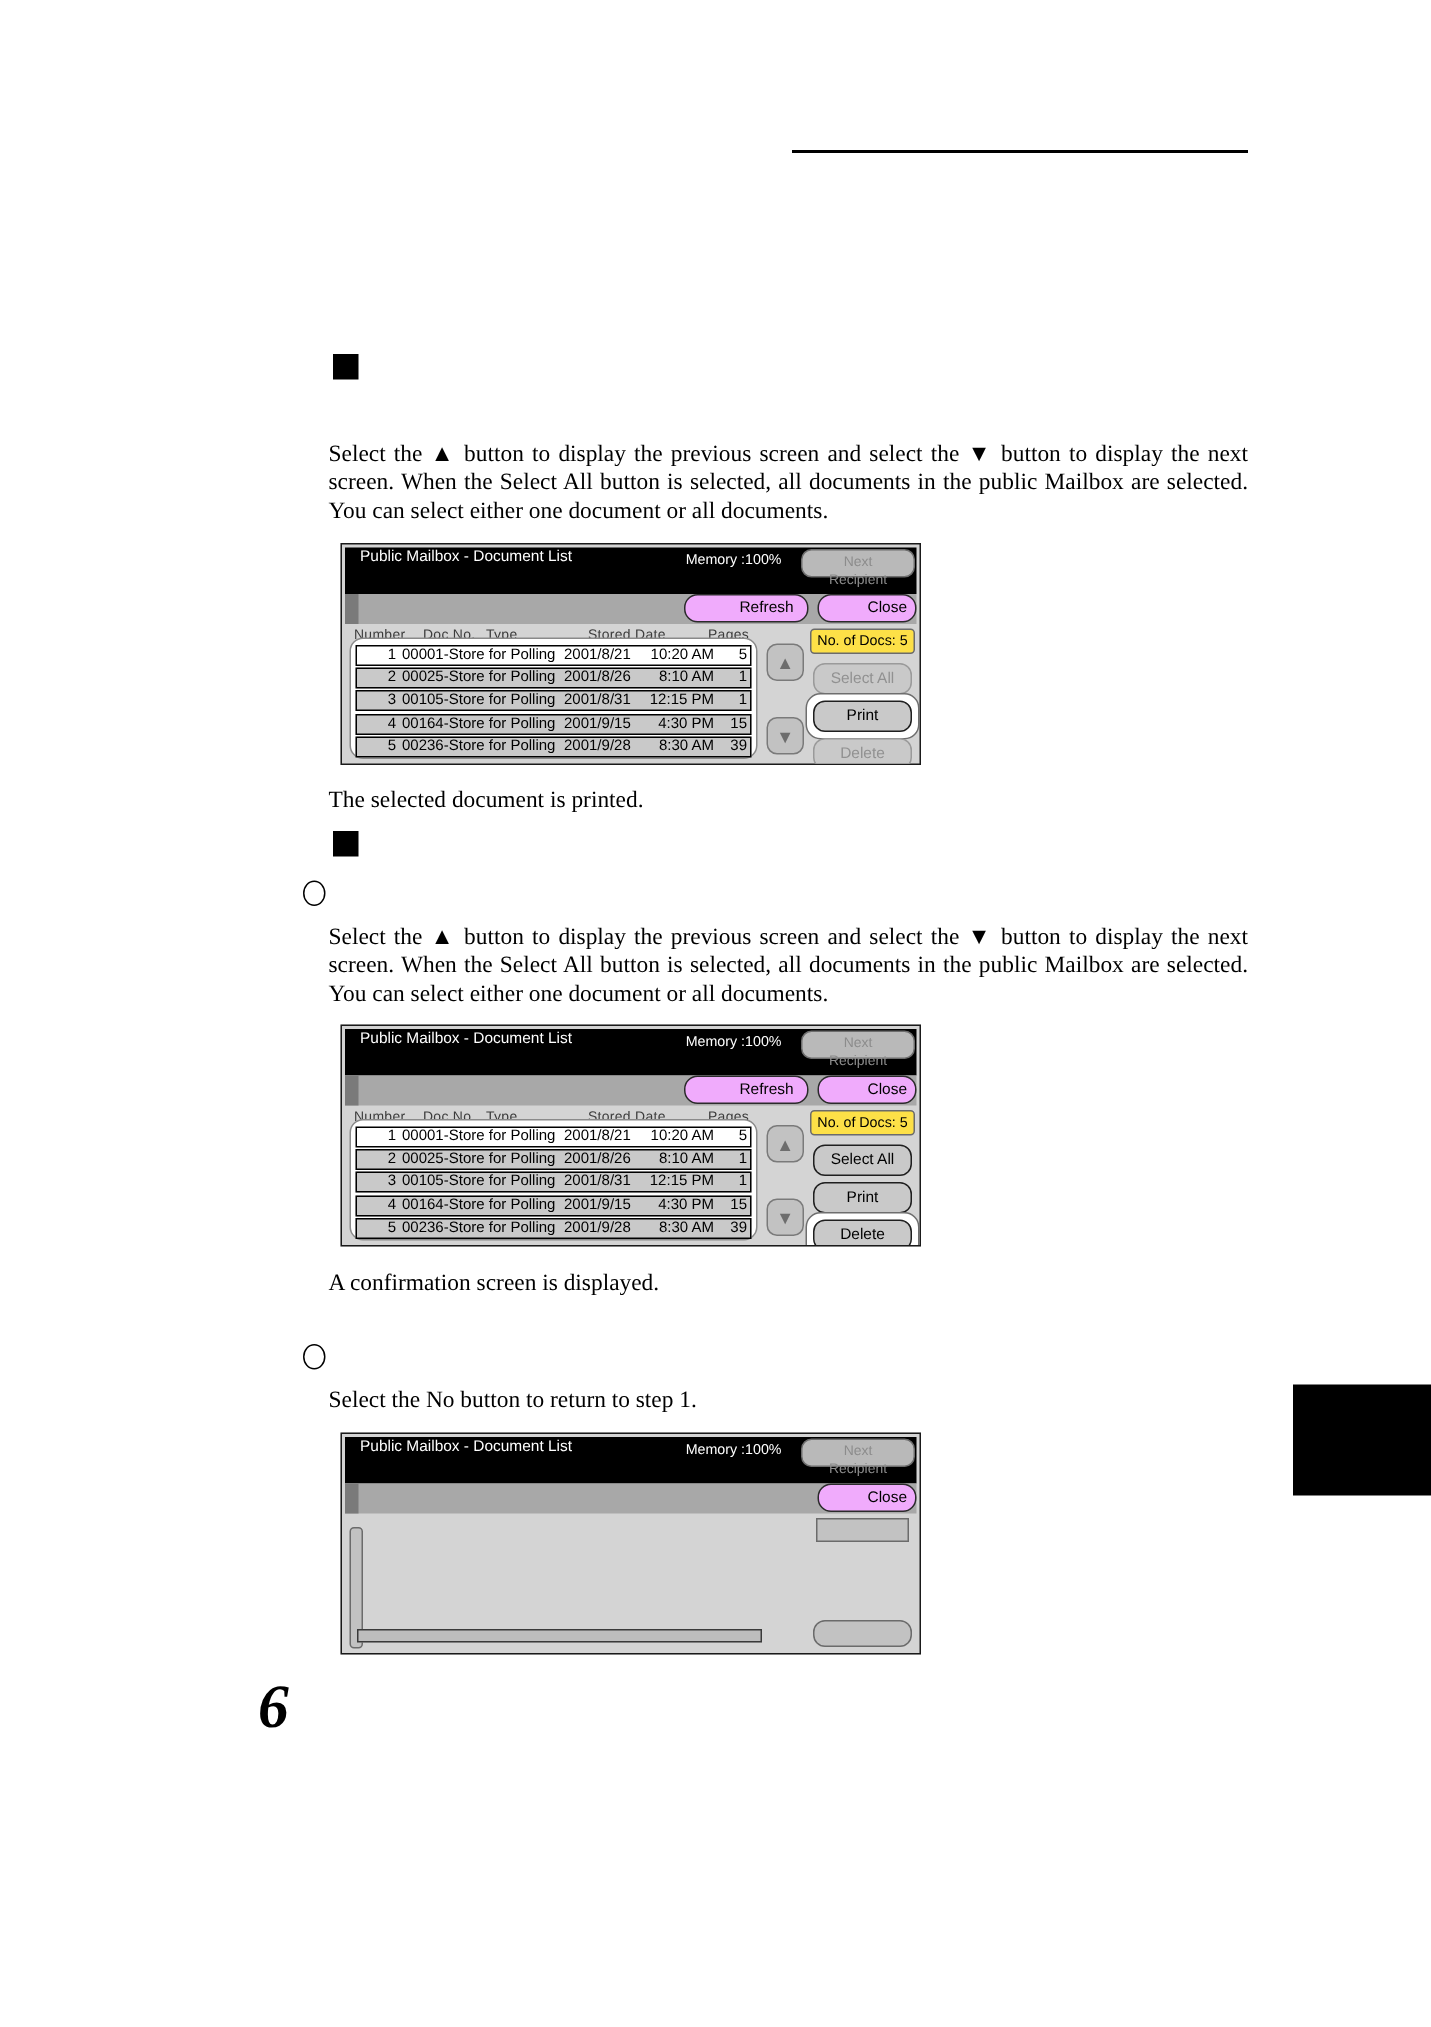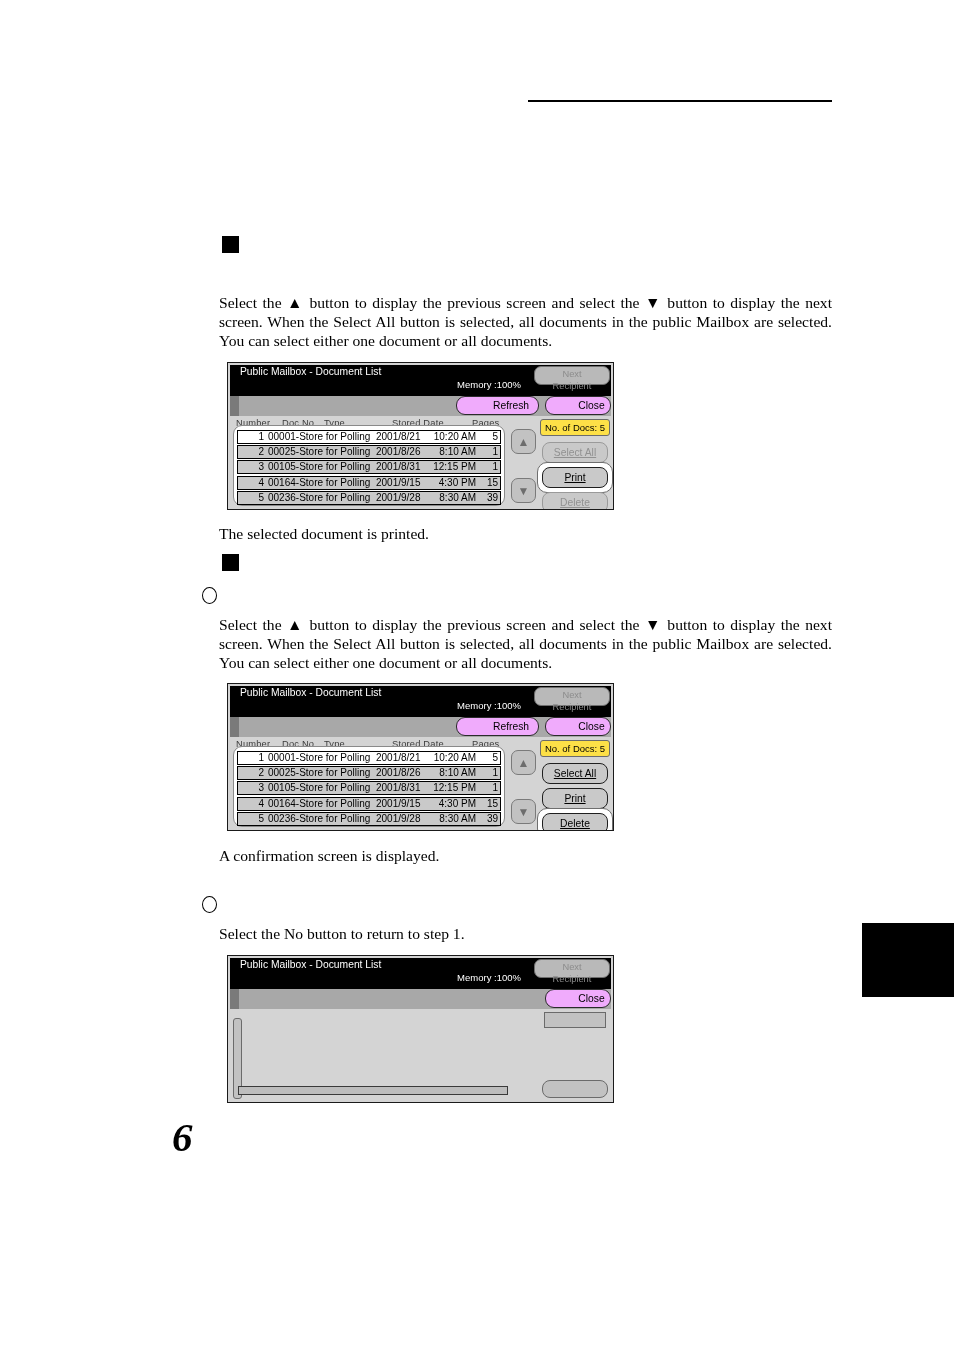--- a/index.html
+++ b/index.html
@@ -92,21 +92,20 @@
     left: 2px; top: 2px;
     width: 381px; height: 31px;
     background: #000000;
   }
   .mem-text {
     position: absolute;
     right: 92px; top: 5px;
     color: #ffffff;
     font-size: 9.5px;
     white-space: nowrap;
-    margin-top: 11px;
   }
   .next-recip {
     position: absolute;
     right: 3px; top: 3px;
     width: 76px; height: 19px;
     background: #b9b9b9;
     border: 1.3px solid #6d6d6d;
     border-radius: 7px;
     color: #8c8c8c;
     font-size: 9.3px;
@@ -228,21 +227,20 @@
     position: absolute;
     left: 314px;
     width: 66px; height: 21px;
     background: #c9c9c9;
     border: 1.5px solid #1f1f1f;
     border-radius: 8px;
     font-size: 10.3px;
     color: #000000;
     display: flex; align-items: center; justify-content: center;
     box-sizing: border-box;
-    text-decoration: underline;
   }
   .act-btn.disabled {
     color: #919191;
     border-color: #9a9a9a;
     background: #c9c9c9;
   }
   .focus-ring {
     position: absolute;
     left: 309px;
     width: 76px; height: 31px;

